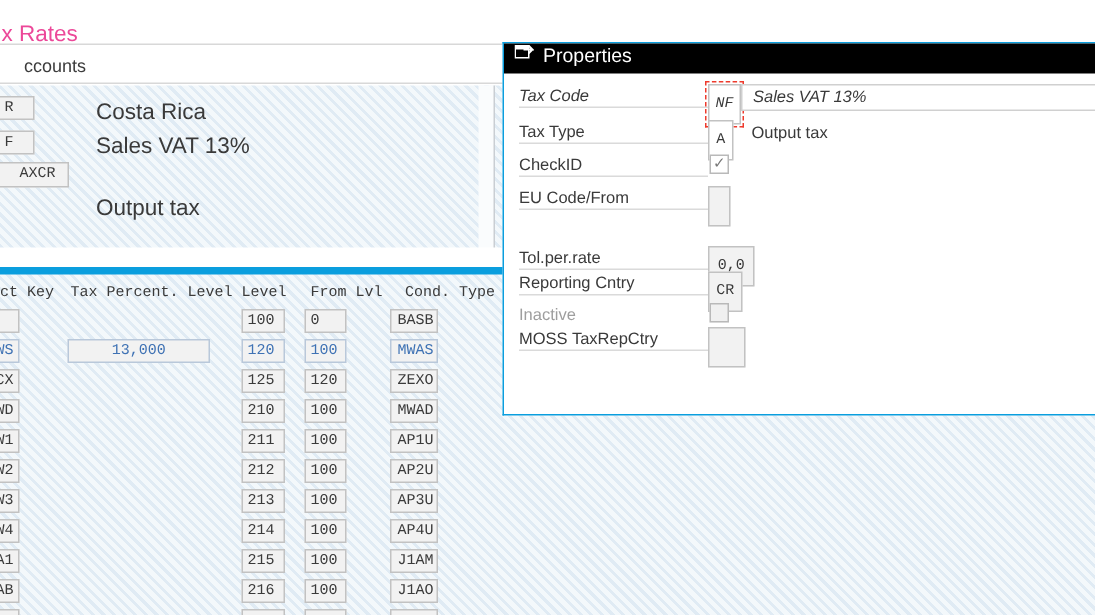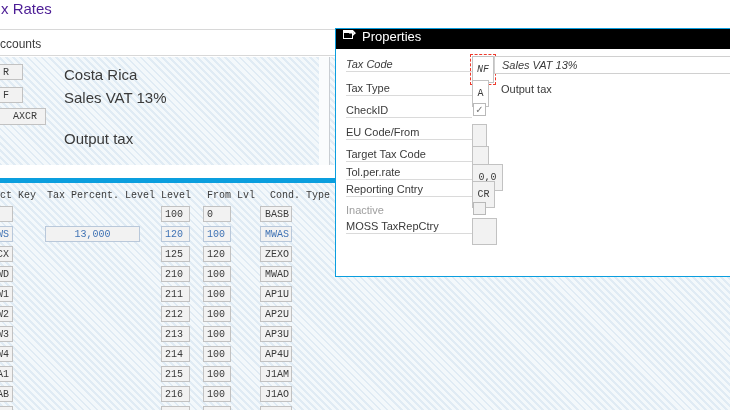--- a/index.html
+++ b/index.html
@@ -3,25 +3,25 @@
 <meta charset="utf-8">
 <style>
   html,body{margin:0;padding:0;background:#fff;}
   .screen{position:relative;width:730px;height:410px;overflow:hidden;background:#ffffff;
           font-family:"Liberation Sans",sans-serif;-webkit-font-smoothing:antialiased;}
 
   
   .hatch{position:absolute;left:0;top:57px;width:730px;height:353px;
          background:repeating-linear-gradient(45deg,#f3f8fb 0px,#f3f8fb 3px,#e0ebf4 3px,#e0ebf4 5px);}
 
-  .page-title{position:absolute;left:1px;top:0;font-size:15px;color:#4c1d95;white-space:nowrap;}
+  .page-title{position:absolute;left:1px;top:14px;font-size:15px;color:#ec4899;white-space:nowrap;}
   .divider{position:absolute;height:1px;background:#d8d8d8;}
   .d1{left:0;top:29px;width:730px;}
   .d2{left:0;top:55px;width:730px;}
-  .section-title{position:absolute;left:0;top:37px;font-size:12px;color:#3c3c3c;white-space:nowrap;}
+  .section-title{position:absolute;left:16px;top:37px;font-size:12px;color:#3c3c3c;white-space:nowrap;}
 
   
   .box{position:absolute;box-sizing:border-box;background:#f2f2f2;border:1px solid #c2c2c2;
        font-family:"Liberation Mono","DejaVu Sans Mono",monospace;font-size:10px;color:#3a3a3a;
        display:flex;align-items:center;white-space:nowrap;overflow:hidden;}
 
   .country-box{left:-10px;top:64px;width:33px;height:16px;justify-content:flex-end;padding-right:13px;}
   .taxcode-box{left:-10px;top:87px;width:33px;height:16px;justify-content:flex-end;padding-right:13px;}
   .proc-box{left:-10px;top:108px;width:56px;height:17px;justify-content:flex-end;padding-right:8px;}
 
@@ -214,24 +214,20 @@
       <span class="dcb">
           <span>✓</span>
         </span>
     </div>
 
     <div class="drow r4">
       <span class="dlabelwrap">EU Code/From</span>
       <span class="dfield" style="left:136px;width:15px;"></span>
     </div>
 
-    <div class="drow r5">
-      <span class="dlabelwrap">Target Tax Code</span>
-      <span class="dfield" style="left:136px;width:17px;"></span>
-    </div>
 
     <div class="drow r6">
       <span class="dlabelwrap">Tol.per.rate</span>
       <span class="dfield" style="left:136px;width:31px;">0,0</span>
     </div>
 
     <div class="drow r7">
       <span class="dlabelwrap">Reporting Cntry</span>
       <span class="dfield" style="left:136px;width:23px;">CR</span>
     </div>

